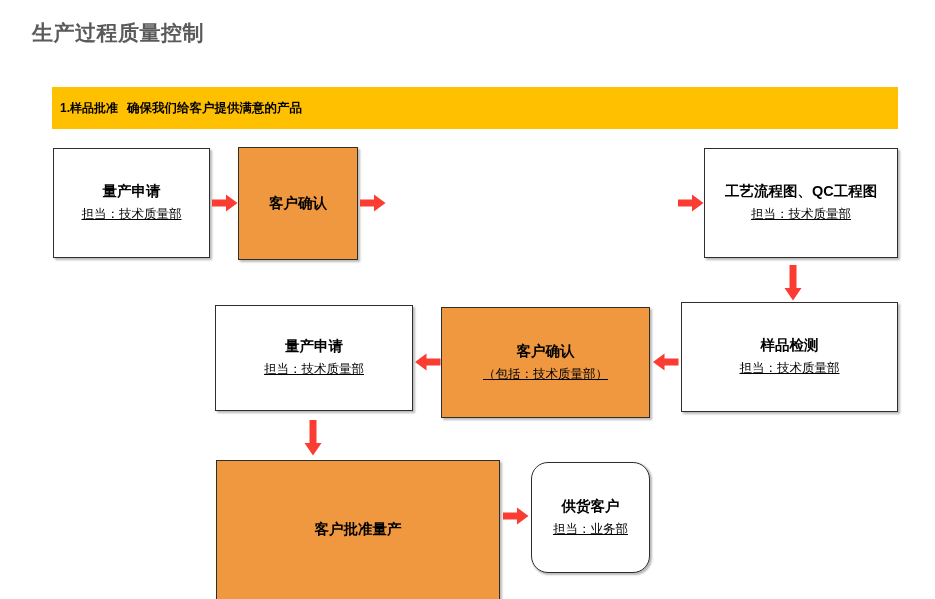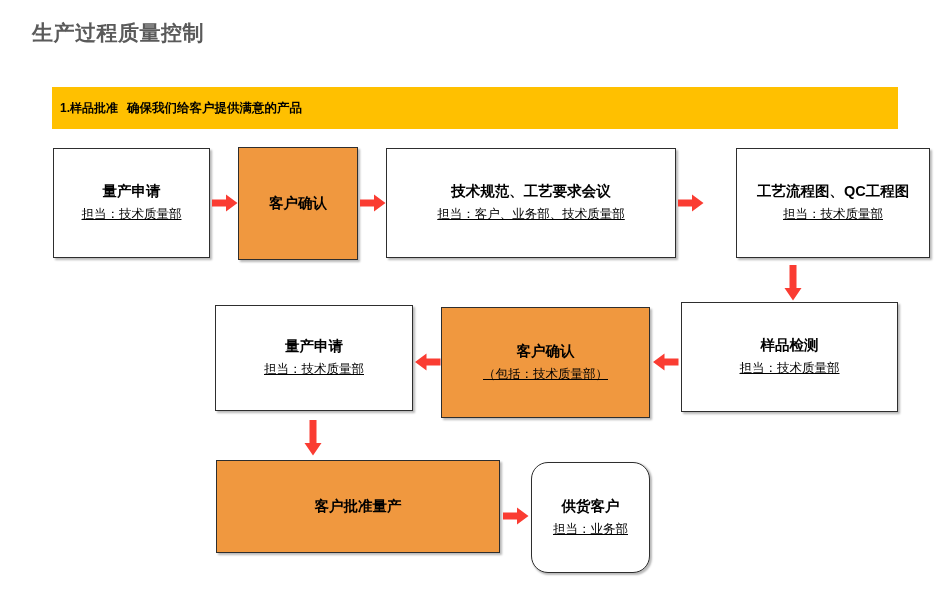--- a/index.html
+++ b/index.html
@@ -130,32 +130,28 @@
     <div class="node-title">客户确认</div>
 
   </div>
 
   <div class="arrow" style="left:360px; top:194px;">
     <svg width="26" height="18" viewBox="0 0 26 18">
       <polygon points="0,5.5 14,5.5 14,0.5 25.5,9 14,17.5 14,12.5 0,12.5" fill="#FA3C32"></polygon>
     </svg>
   </div>
 
-  <div class="node" style="left:386px; top:148px; width:290px; height:110px;">
-    <div class="node-title">技术规范、工艺要求会议</div>
-    <div class="node-sub">担当：客户、业务部、技术质量部</div>
-  </div>
 
   <div class="arrow" style="left:678px; top:194px;">
     <svg width="26" height="18" viewBox="0 0 26 18">
       <polygon points="0,5.5 14,5.5 14,0.5 25.5,9 14,17.5 14,12.5 0,12.5" fill="#FA3C32"></polygon>
     </svg>
   </div>
 
-  <div class="node" style="left:704px; top:148px; width:194px; height:110px;margin-left:32px;">
+  <div class="node" style="left:704px; top:148px; width:194px; height:110px;">
     <div class="node-title">工艺流程图、QC工程图</div>
     <div class="node-sub">担当：技术质量部</div>
   </div>
 
   <div class="arrow" style="left:784px; top:265px;">
     <svg width="18" height="36" viewBox="0 0 18 36">
       <polygon points="5.5,0 12.5,0 12.5,23 17.5,23 9,35.5 0.5,23 5.5,23" fill="#FA3C32"></polygon>
     </svg>
   </div>
 
@@ -185,21 +181,21 @@
     <div class="node-title">样品检测</div>
     <div class="node-sub">担当：技术质量部</div>
   </div>
 
   <div class="arrow" style="left:304px; top:420px;">
     <svg width="18" height="36" viewBox="0 0 18 36">
       <polygon points="5.5,0 12.5,0 12.5,23 17.5,23 9,35.5 0.5,23 5.5,23" fill="#FA3C32"></polygon>
     </svg>
   </div>
 
-  <div class="node orange" style="left:216px; top:460px; width:284px; height:93px;">
+  <div class="node orange" style="left:216px; top:460px; width:284px; height:140px;">
     <div class="node-title">客户批准量产</div>
 
   </div>
 
   <div class="arrow" style="left:503px; top:507px;">
     <svg width="26" height="18" viewBox="0 0 26 18">
       <polygon points="0,5.5 14,5.5 14,0.5 25.5,9 14,17.5 14,12.5 0,12.5" fill="#FA3C32"></polygon>
     </svg>
   </div>
 

